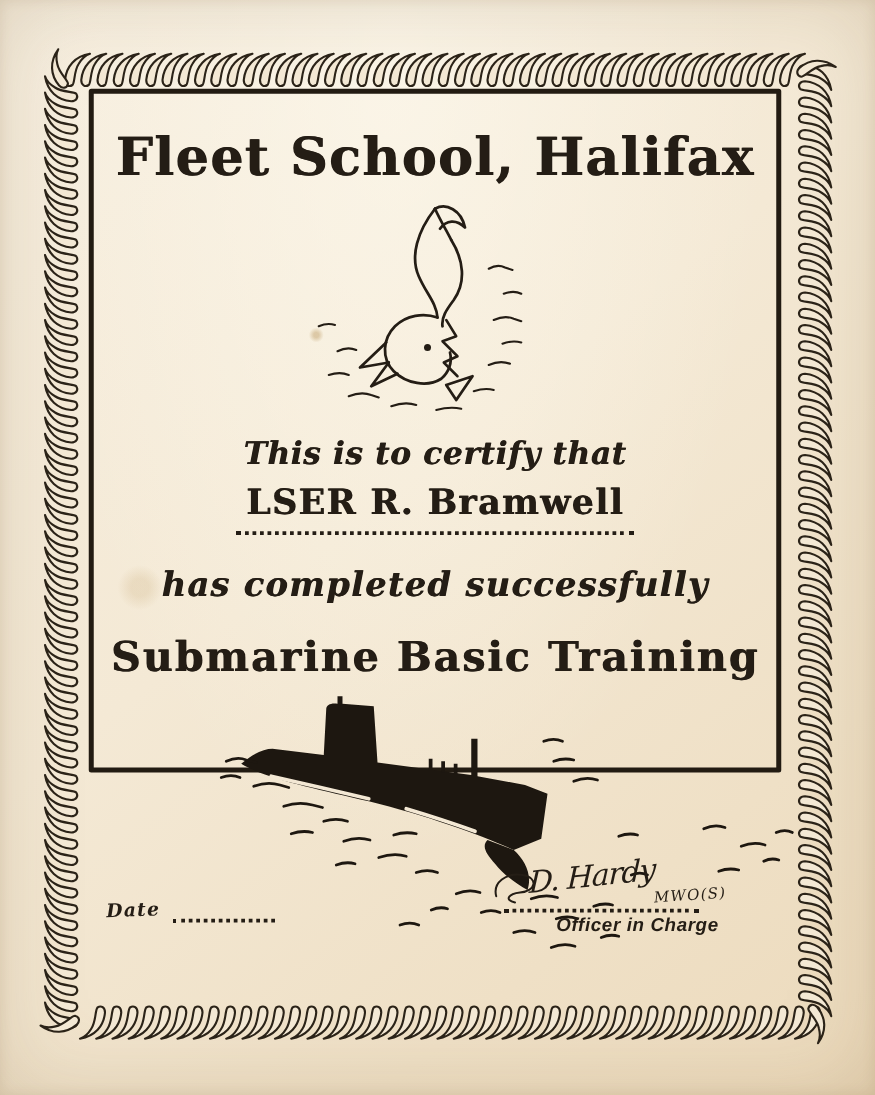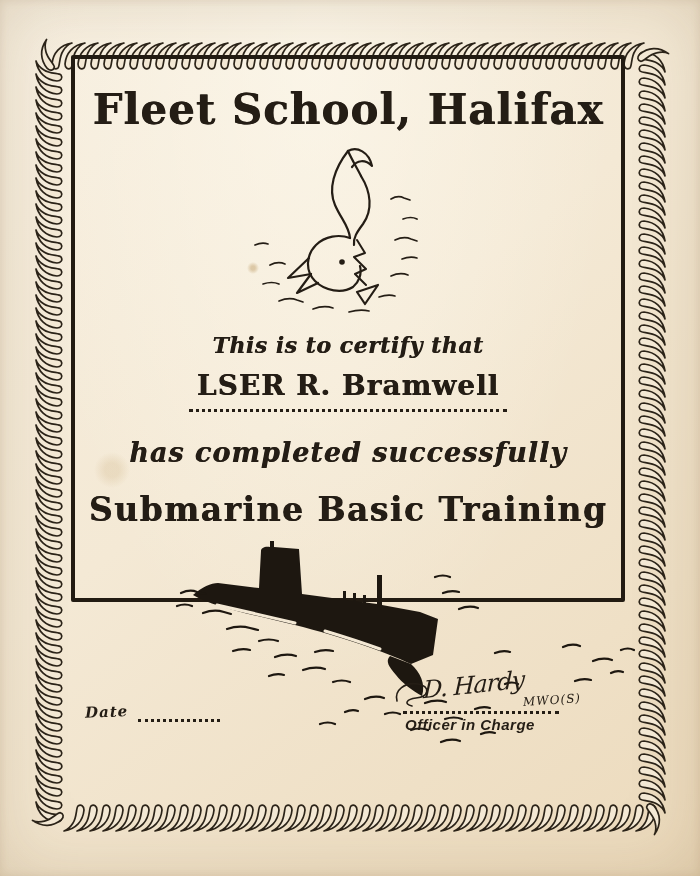--- a/index.html
+++ b/index.html
@@ -12,49 +12,49 @@
       radial-gradient(circle at 253px 268px, rgba(176,136,72,.38) 0 2px, rgba(176,136,72,0) 6px),
       radial-gradient(circle at 112px 470px, rgba(196,164,110,.22) 0 7px, rgba(196,164,110,0) 18px),
       radial-gradient(ellipse at 45% 6%, rgba(255,252,242,.55), rgba(255,252,242,0) 55%),
       linear-gradient(142deg,#f7efe0 0%, #f4e9d5 45%, #efe0c6 78%, #ecdabc 100%);
     box-shadow: inset 0 0 70px rgba(124,94,52,.20), inset 0 0 10px rgba(124,94,52,.14);
     font-family:"DejaVu Serif","Liberation Serif",serif;
     color:#241d15;
   }
   .rope{position:absolute;left:0;top:0;}
   .frame{
-    position:absolute;left:71px;top:55px;width:554px;height:547px;
+    position:absolute;left:71px;top:71px;width:554px;height:547px;
     box-sizing:border-box;border:4px solid #221b12;border-radius:2px;
   }
   .abs{position:absolute;}
   .cline{position:absolute;left:0;right:0;text-align:center;white-space:nowrap;}
   .title{
     top:26px;font-size:42px;font-weight:bold;letter-spacing:1px;
     text-shadow:.6px 0 0 #241d15;
   }
-  .certify{top:273px;font-size:22px;font-weight:bold;font-style:italic;letter-spacing:.5px;text-shadow:.4px 0 0 #241d15;}
+  .certify{top:273px;font-size:25px;font-weight:bold;font-style:italic;letter-spacing:.5px;text-shadow:.4px 0 0 #241d15;}
   .name-line{top:310px;}
   .name-line span{
     display:inline-block;font-size:28px;font-weight:bold;letter-spacing:1px;
     padding:0 8px 7px 8px;border-bottom:3px dotted #241d15;text-shadow:.5px 0 0 #241d15;text-align:center;
   }
   .completed{top:378px;font-size:27px;font-weight:bold;font-style:italic;letter-spacing:1px;text-shadow:.4px 0 0 #241d15;}
   .course{top:431px;font-size:33px;font-weight:bold;letter-spacing:1.5px;text-shadow:.6px 0 0 #241d15;}
   .date-label{left:10px;top:644px;font-size:15px;font-weight:bold;font-style:italic;letter-spacing:1px;transform:rotate(-2deg);}
   .date-value{left:57px;top:624px;font-size:26px;font-weight:bold;letter-spacing:1px;text-shadow:.5px 0 0 #241d15;white-space:nowrap;}
   .dotline{border-bottom:3px dotted #241d15;height:0;}
   .date-dots{left:63px;top:660px;width:82px;}
   .sig-dots{left:328px;top:652px;width:156px;}
   .sig-name{
     left:348px;top:612px;font-size:24px;font-style:italic;letter-spacing:-1px;
     transform:rotate(-6deg) skewX(-8deg);white-space:nowrap;
   }
   .sig-rank{left:448px;top:634px;font-size:12px;font-style:italic;letter-spacing:1px;transform:rotate(-4deg);white-space:nowrap;}
   .officer{
-    left:330px;top:657px;width:170px;text-align:left;
+    left:330px;top:657px;width:170px;text-align:right;
     font-family:"Liberation Sans","DejaVu Sans",sans-serif;
     font-size:15px;font-weight:bold;font-style:italic;letter-spacing:.5px;white-space:nowrap;
   }
   svg{display:block;}
 </style>
 </head>
 <body>
 
 <div class="page">
 

